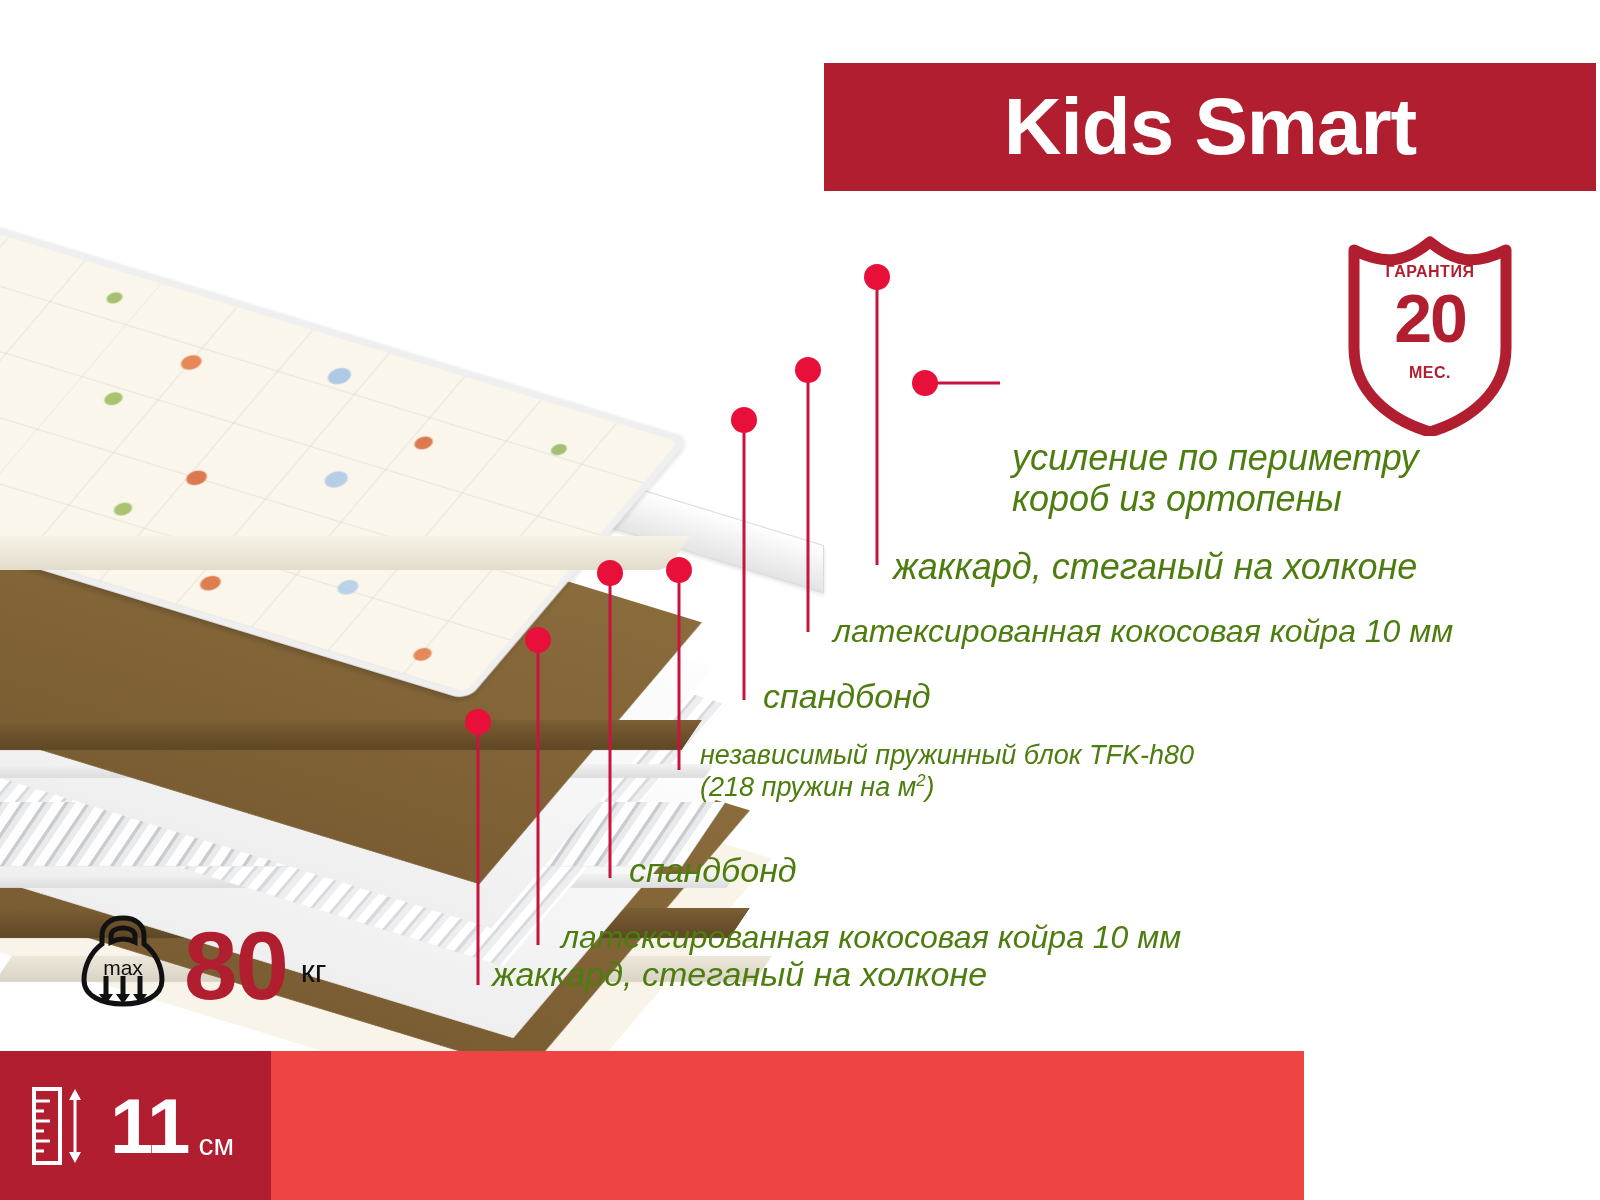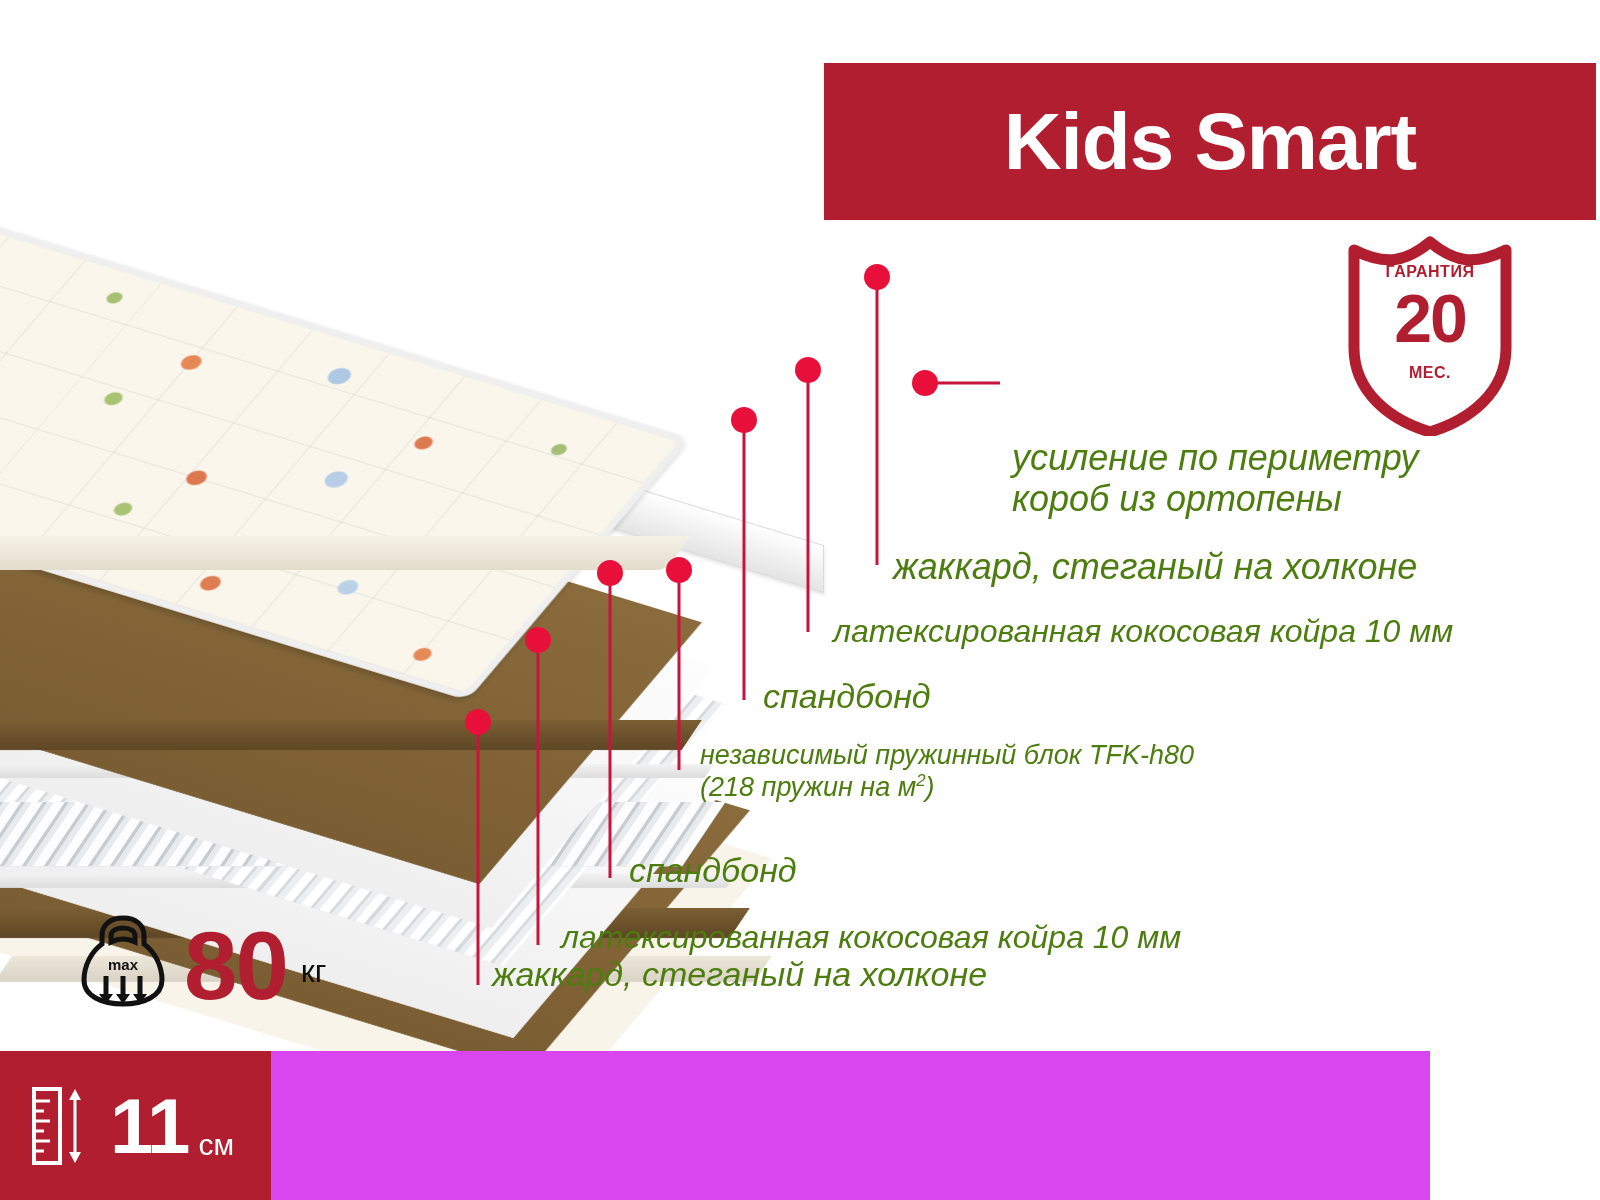--- a/index.html
+++ b/index.html
@@ -1,20 +1,20 @@
 <!DOCTYPE html>
 <html><head>
 <meta charset="utf-8">
 <style>
   html,body{margin:0;padding:0;background:#fff;}
   body{width:1600px;height:1200px;position:relative;overflow:hidden;
        font-family:"Liberation Sans","DejaVu Sans",sans-serif;color:#1a1a1a;}
 
   
-  #title-banner{position:absolute;left:824px;top:63px;width:772px;height:157px;
+  #title-banner{position:absolute;left:824px;top:63px;width:772px;height:128px;
       background:#B11E2F;display:flex;align-items:center;justify-content:center;}
   #title-text{color:#fff;font-size:80px;font-weight:bold;letter-spacing:-1px;line-height:1;}
 
   
   #warranty{position:absolute;left:1344px;top:236px;width:172px;height:200px;}
   #warranty svg{position:absolute;inset:0;}
   .wrt{position:absolute;width:100%;text-align:center;color:#B11E2F;font-weight:bold;}
   #wr-top{top:27px;font-size:16px;letter-spacing:.5px;}
   #wr-num{top:48px;font-size:68px;line-height:1;letter-spacing:-2px;}
   #wr-bot{top:128px;font-size:16px;letter-spacing:.5px;}
@@ -87,27 +87,27 @@
   #cl-tfk{left:700px;top:740px;font-size:27px;}
   #cl-spun-bot{left:629px;top:851px;font-size:34px;}
   #cl-coir-bot{left:561px;top:919px;font-size:32px;}
   #cl-jacq-bot{left:492px;top:955px;font-size:34px;}
   .sup{font-size:.62em;vertical-align:super;}
 
   
   #weight{position:absolute;left:80px;top:912px;display:flex;align-items:flex-end;}
   #kb-icon{width:86px;height:96px;position:relative;}
   #kb-max{position:absolute;left:0;top:44px;width:86px;text-align:center;
-      font-size:15px;color:#111;font-weight:bold;}
+      font-size:21px;color:#111;}
   #weight-num{color:#B11E2F;font-size:96px;font-weight:bold;line-height:.86;
       margin-left:18px;letter-spacing:-2px;}
   #weight-unit{color:#111;font-size:32px;margin-left:14px;margin-bottom:18px;}
 
   
-  #footer{position:absolute;left:0;top:1051px;width:1430px;height:149px;background:#d946ef;}
+  #footer{position:absolute;left:0;top:1051px;width:1304px;height:149px;background:#ef4444;}
   #height-block{position:absolute;left:0;top:0;width:271px;height:149px;
       background:#B11E2F;display:flex;align-items:center;}
   #ruler-icon{margin-left:32px;width:56px;height:78px;position:relative;}
   #height-num{color:#fff;font-size:78px;font-weight:bold;line-height:1;margin-left:22px;
       letter-spacing:-2px;}
   #height-unit{color:#fff;font-size:30px;margin-left:10px;align-self:flex-end;
       margin-bottom:38px;}
 </style>
 </head>
 <body>

